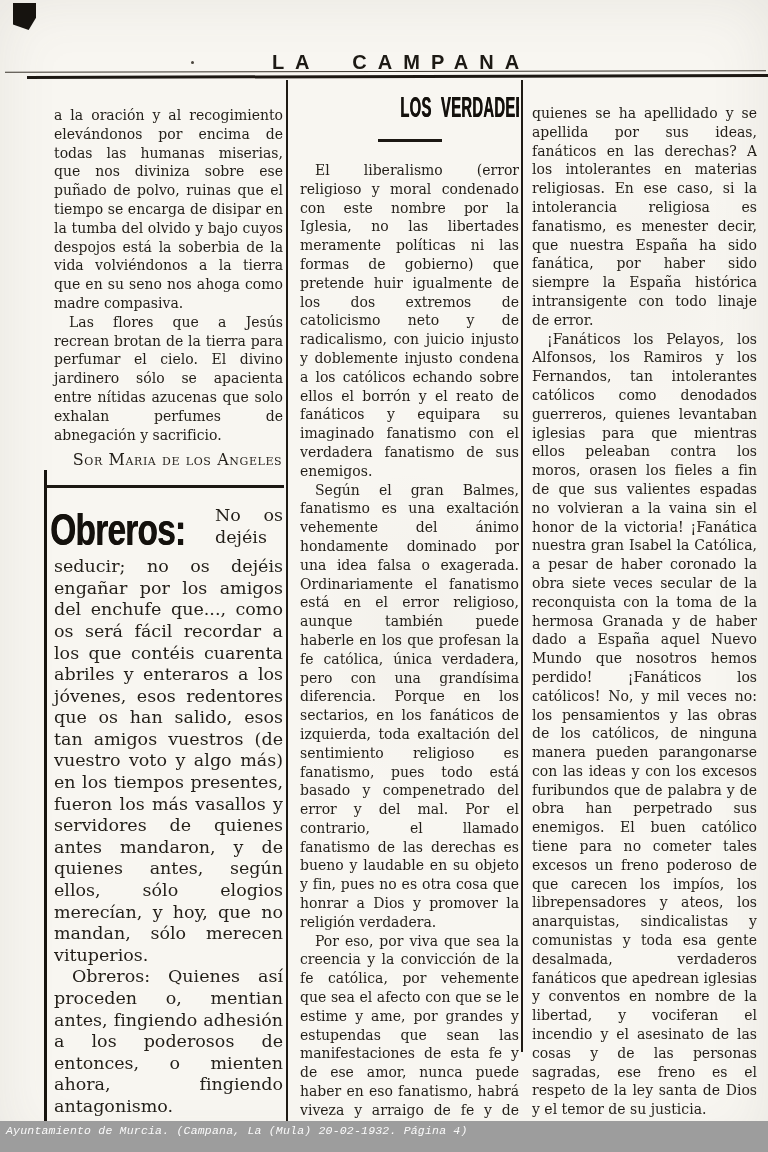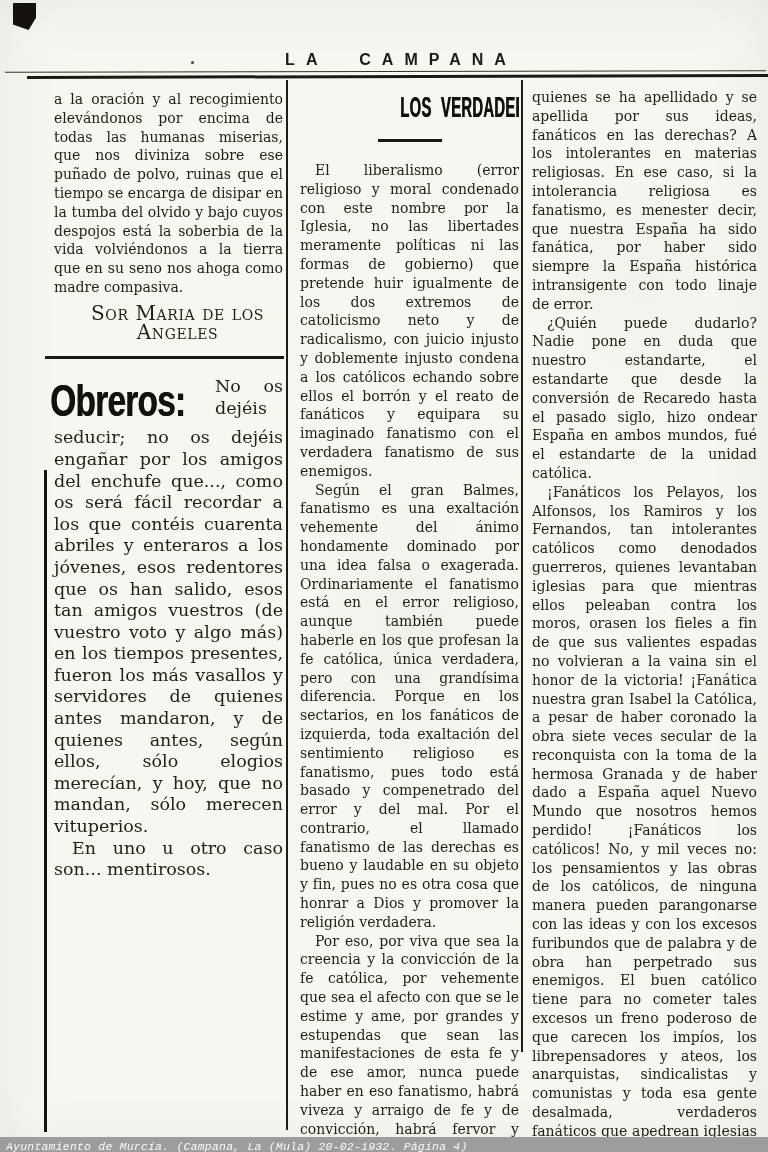--- a/index.html
+++ b/index.html
@@ -16,39 +16,39 @@
     clip-path:polygon(0 0,100% 0,100% 55%,68% 100%,0 80%); }
   .speck { position:absolute; left:191px; top:61px; width:3px; height:3px; background:#4a453d; border-radius:50%; }
   .bleed { position:absolute; pointer-events:none; opacity:.55; }
   .bleed.b1 { left:310px; top:470px; width:200px; height:320px;
     background:radial-gradient(closest-side, rgba(150,140,120,0.10), rgba(150,140,120,0)); }
   .bleed.b2 { left:540px; top:150px; width:210px; height:260px;
     background:radial-gradient(closest-side, rgba(150,140,120,0.08), rgba(150,140,120,0)); }
 
   
   .masthead { position:absolute; top:51px; left:34px; right:0; text-align:center;
-    font-family:"Liberation Sans", sans-serif; font-weight:bold; font-size:16px;
+    font-family:"Liberation Sans", sans-serif; font-weight:bold; font-size:20px;
     letter-spacing:11px; word-spacing:16px; color:#1d1a15; }
   .rule-thin  { position:absolute; top:71px; left:5px;  right:2px; height:1px; background:#39342c; transform:rotate(-0.12deg); }
   .rule-thick { position:absolute; top:75px; left:27px; right:0;   height:3px; background:#1c1813; transform:rotate(-0.15deg); }
   .vsep { position:absolute; width:2px; background:#1f1b15; }
   .vsep1 { left:286px; top:80px; height:1050px; }
   .vsep2 { left:521px; top:80px; height:972px; }
   .left-bar { position:absolute; left:44px; top:470px; width:3px; height:662px; background:#17140f; }
 
   
   .col { position:absolute; text-align:justify; font-size:14px; line-height:18.8px; hyphens:auto; -webkit-hyphens:auto; }
   .col1 { left:54px;  top:90px; width:229px; }
   .col2 { left:300px; top:82px; width:219px; height:1056px; overflow:hidden; }
   .col3 { left:532px; top:88px; width:225px; height:1050px; overflow:hidden; }
   .para { text-indent:15px; }
-  .para.flush { text-indent:0; }
+  .para.flush { text-indent:0;margin-top:16px; }
 
   
-  .sig-center { margin-top:7px; text-align:center; font-variant:small-caps; font-size:20px; letter-spacing:.6px; padding-left:18px; }
+  .sig-center { margin-top:7px; text-align:center; font-variant:small-caps; font-size:16px; letter-spacing:.6px; padding-left:18px; }
   .continuation { margin-top:9px; font-style:italic; font-size:15.5px; }
   .article-rule { margin:15px 0 0 -9px; width:239px; height:3px; background:#1c1813; }
 
   
   .obreros { margin-top:17px; font-size:17.5px; line-height:21.6px; }
   .obreros .para { text-indent:18px; }
   .obreros .para.flush { text-indent:0; }
   .headword-box { float:left; width:161px; height:46px; margin:3px 4px 2px -4px; }
   .headword-box span { display:inline-block; white-space:nowrap;
     font-family:"Liberation Sans", sans-serif; font-weight:bold; font-size:44px; line-height:44px;
@@ -58,21 +58,21 @@
   
   .headline-wrap { text-align:center; margin-top:10px; }
   .headline { display:inline-block; white-space:nowrap;
     font-family:"Liberation Sans", sans-serif; font-weight:bold; font-size:27px; line-height:30px;
     word-spacing:9px; letter-spacing:0.5px; transform:scale(0.55,1.12); transform-origin:center;
     text-shadow:0.7px 0 0 currentColor; color:#14110d; }
   .headline-rule { width:64px; height:3px; background:#1c1813; margin:17px auto 0; }
   .col2 .body { margin-top:19px; }
 
   
-  .footer { position:absolute; left:0; right:0; bottom:0; height:15px; background:#9d9d9d;
+  .footer { position:absolute; left:0; right:0; bottom:0; height:31px; background:#9d9d9d;
     color:#fbfbfb; font-family:"Liberation Mono", monospace; font-style:italic;
     font-size:11.5px; line-height:19px; padding-left:6px; letter-spacing:.2px; white-space:nowrap; }
 </style>
 </head>
 <body>
 
 <div class="page">
 
   <div class="corner-blob"></div>
   <div class="speck"></div>
@@ -82,50 +82,51 @@
   <div class="masthead">LA CAMPANA</div>
   <div class="rule-thin"></div>
   <div class="rule-thick"></div>
   <div class="vsep vsep1"></div>
   <div class="vsep vsep2"></div>
   <div class="left-bar"></div>
 
   <div class="col col1">
     <div>
         <p class="para flush">a la oración y al recogimiento elevándonos por encima de todas las humanas miserias, que nos diviniza sobre ese puñado de polvo, ruinas que el tiempo se encarga de disipar en la tumba del olvido y bajo cuyos despojos está la soberbia de la vida volviéndonos a la tierra que en su seno nos ahoga como madre compasiva.</p>
+        <p class="para">Las flores que a Jesús recrean brotan de la tierra para perfumar el cielo. El divino jardinero sólo se apacienta entre nítidas azucenas que solo exhalan perfumes de abnegación y sacrificio.</p>
       </div>
     <div class="sig-center">Sor Maria de los Angeles</div>
     <div class="article-rule"></div>
 
     <div class="obreros">
       <p class="para flush">
         <span class="headword-box"><span>Obreros:</span></span><span>No os dejéis seducir; no os dejéis engañar por los amigos del enchufe que..., como os será fácil recordar a los que contéis cuarenta abriles y enteraros a los jóvenes, esos redentores que os han salido, esos tan amigos vuestros (de vuestro voto y algo más) en los tiempos presentes, fueron los más vasallos y servidores de quienes antes mandaron, y de quienes antes, según ellos, sólo elogios merecían, y hoy, que no mandan, sólo merecen vituperios.</span>
       </p>
       <div>
+          <p class="para">Obreros: Quienes así proceden o, mentian antes, fingiendo adhesión a los poderosos de entonces, o mienten ahora, fingiendo antagonismo.</p>
           <p class="para">En uno u otro caso son... mentirosos.</p>
         </div>
     </div>
   </div>
 
   <div class="col col2">
     <div class="headline-wrap">
       <h1 class="headline">LOS VERDADEROS FANATICOS</h1>
       <div class="headline-rule"></div>
     </div>
     <div class="body">
         <p class="para">El liberalismo (error religioso y moral condenado con este nombre por la Iglesia, no las libertades meramente políticas ni las formas de gobierno) que pretende huir igualmente de los dos extremos de catolicismo neto y de radicalismo, con juicio injusto y doblemente injusto condena a los católicos echando sobre ellos el borrón y el reato de fanáticos y equipara su imaginado fanatismo con el verdadera fanatismo de sus enemigos.</p>
         <p class="para">Según el gran Balmes, fanatismo es una exaltación vehemente del ánimo hondamente dominado por una idea falsa o exagerada. Ordinariamente el fanatismo está en el error religioso, aunque también puede haberle en los que profesan la fe católica, única verdadera, pero con una grandísima diferencia. Porque en los sectarios, en los fanáticos de izquierda, toda exaltación del sentimiento religioso es fanatismo, pues todo está basado y compenetrado del error y del mal. Por el contrario, el llamado fanatismo de las derechas es bueno y laudable en su objeto y fin, pues no es otra cosa que honrar a Dios y promover la religión verdadera.</p>
         <p class="para">Por eso, por viva que sea la creencia y la convicción de la fe católica, por vehemente que sea el afecto con que se le estime y ame, por grandes y estupendas que sean las manifestaciones de esta fe y de ese amor, nunca puede haber en eso fanatismo, habrá viveza y arraigo de fe y de convicción, habrá fervor y fuego de entusiasmo y de amor; fanatismo no; porque el fanatismo es un exceso, una exageración y nunca puede haberlos en creer, en amar y en honrar a Dios.</p>
       </div>
   </div>
 
   <div class="col col3">
     <div>
         <p class="para flush">quienes se ha apellidado y se apellida por sus ideas, fanáticos en las derechas? A los intolerantes en materias religiosas. En ese caso, si la intolerancia religiosa es fanatismo, es menester decir, que nuestra España ha sido fanática, por haber sido siempre la España histórica intransigente con todo linaje de error.</p>
-        <p class="para">¿Quién puede dudarlo? Nadie pone en duda que nuestro estandarte, el estandarte que desde la conversión de Recaredo hasta el pasado siglo, hizo ondear España en ambos mundos, fué el estandarte de la unidad católica.</p>
         <p class="para">¡Fanáticos los Pelayos, los Alfonsos, los Ramiros y los Fernandos, tan intolerantes católicos como denodados guerreros, quienes levantaban iglesias para que mientras ellos peleaban contra los moros, orasen los fieles a fin de que sus valientes espadas no volvieran a la vaina sin el honor de la victoria! ¡Fanática nuestra gran Isabel la Católica, a pesar de haber coronado la obra siete veces secular de la reconquista con la toma de la hermosa Granada y de haber dado a España aquel Nuevo Mundo que nosotros hemos perdido! ¡Fanáticos los católicos! No, y mil veces no: los pensamientos y las obras de los católicos, de ninguna manera pueden parangonarse con las ideas y con los excesos furibundos que de palabra y de obra han perpetrado sus enemigos. El buen católico tiene para no cometer tales excesos un freno poderoso de que carecen los impíos, los librepensadores y ateos, los anarquistas, sindicalistas y comunistas y toda esa gente desalmada, verdaderos fanáticos que apedrean iglesias y conventos en nombre de la libertad, y vociferan el incendio y el asesinato de las cosas y de las personas sagradas, ese freno es el respeto de la ley santa de Dios y el temor de su justicia.</p>
       </div>
 
   </div>
 
   <div class="footer">
     <span>Ayuntamiento de Murcia. (Campana, La (Mula) 20-02-1932. Página 4)</span>
   </div>
 
 </div>

